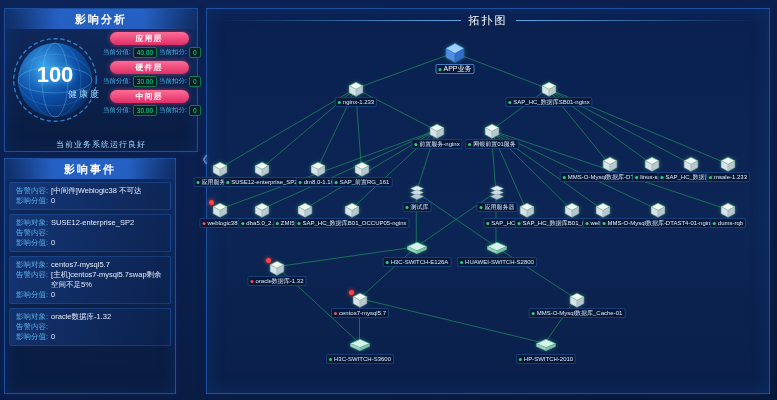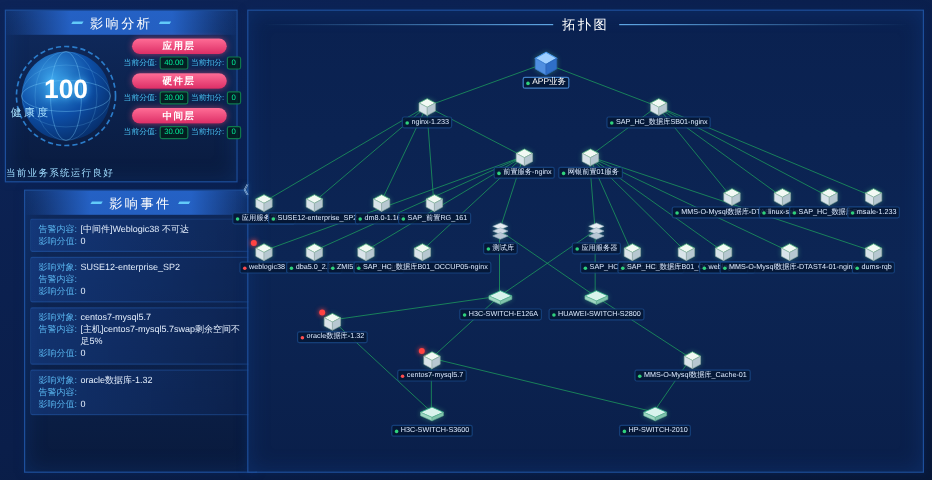--- a/index.html
+++ b/index.html
@@ -11,46 +11,46 @@
   }
   .panel{
     position:absolute;
     background:linear-gradient(180deg,rgba(16,44,96,.78),rgba(9,26,60,.88));
     border:1px solid #1d4f9c;
     box-shadow:inset 0 0 18px rgba(20,80,170,.28), 0 0 6px rgba(10,40,100,.5);
   }
   .panel-hd{
     height:20px;display:flex;align-items:center;justify-content:center;gap:6px;
     background:linear-gradient(90deg,rgba(20,60,140,.05),rgba(42,110,220,.8) 28%,rgba(42,110,220,.8) 72%,rgba(20,60,140,.05));
-    font-size:11px;font-weight:normal;color:#fff;letter-spacing:2px;
+    font-size:11px;font-weight:bold;color:#fff;letter-spacing:2px;flex-direction:column;
   }
   .hd-notch{width:9px;height:2px;background:#69d6ff;transform:skewX(-32deg);opacity:.9}
 
   
   #panel-analysis{left:4px;top:8px;width:194px;height:144px}
   .an-body{position:relative;height:122px}
   .gauge{position:absolute;left:4px;top:5px;width:92px;height:96px}
   .gauge svg{position:absolute;left:3px;top:3px;width:86px;height:86px}
   .score{position:absolute;left:0;top:28px;width:92px;text-align:center;font-size:22px;font-weight:bold;color:#fff;text-shadow:0 0 6px #4fc3ff}
-  .score-cap{position:absolute;left:0;top:54px;width:92px;text-align:left;font-size:9px;color:#a9e2ff;letter-spacing:2px}
+  .score-cap{position:absolute;left:0;top:54px;width:92px;text-align:right;font-size:9px;color:#a9e2ff;letter-spacing:2px}
   .layers{position:absolute;left:98px;top:3px;right:2px}
   .layer{margin-bottom:3px}
   .pill{
     width:max-content;margin:0 auto 2px;padding:1px 26px;border-radius:8px;
     font-size:8px;font-weight:bold;color:#fff;letter-spacing:1px;
     background:linear-gradient(180deg,#ff6d96,#dd2e66);
     box-shadow:0 0 5px rgba(255,80,130,.55);
   }
   .lrow{display:flex;align-items:center;gap:2px;font-size:6.5px;white-space:nowrap}
   .lk{color:#49c0f2}
   .lv{background:rgba(2,30,24,.8);border:1px solid #0f7a4c;color:#00e896;padding:0 3px;border-radius:2px;line-height:9px}
-  .an-status{position:absolute;left:0;right:0;bottom:1px;text-align:left;font-size:8px;color:#9fdcff;letter-spacing:1px}
+  .an-status{position:absolute;left:0;right:0;bottom:1px;text-align:center;font-size:8px;color:#9fdcff;letter-spacing:1px}
 
   
-  #panel-events{left:20px;top:158px;width:194px;height:236px}
+  #panel-events{left:4px;top:158px;width:172px;height:236px}
   .ev-list{position:absolute;top:23px;bottom:3px;left:4px;right:4px;overflow:hidden}
   .event-item{
     margin:0 0 4px;padding:3px 6px;border-radius:2px;
     background:linear-gradient(90deg,rgba(30,80,170,.38),rgba(14,38,86,.42));
     border:1px solid rgba(45,110,200,.32);
   }
   .ev-row{font-size:7.5px;line-height:10px;display:flex;gap:3px;align-items:flex-start}
   .ev-lbl{color:#57b2ec;white-space:nowrap;flex:none}
   .ev-val{color:#e2edfc;word-break:break-all}
 

